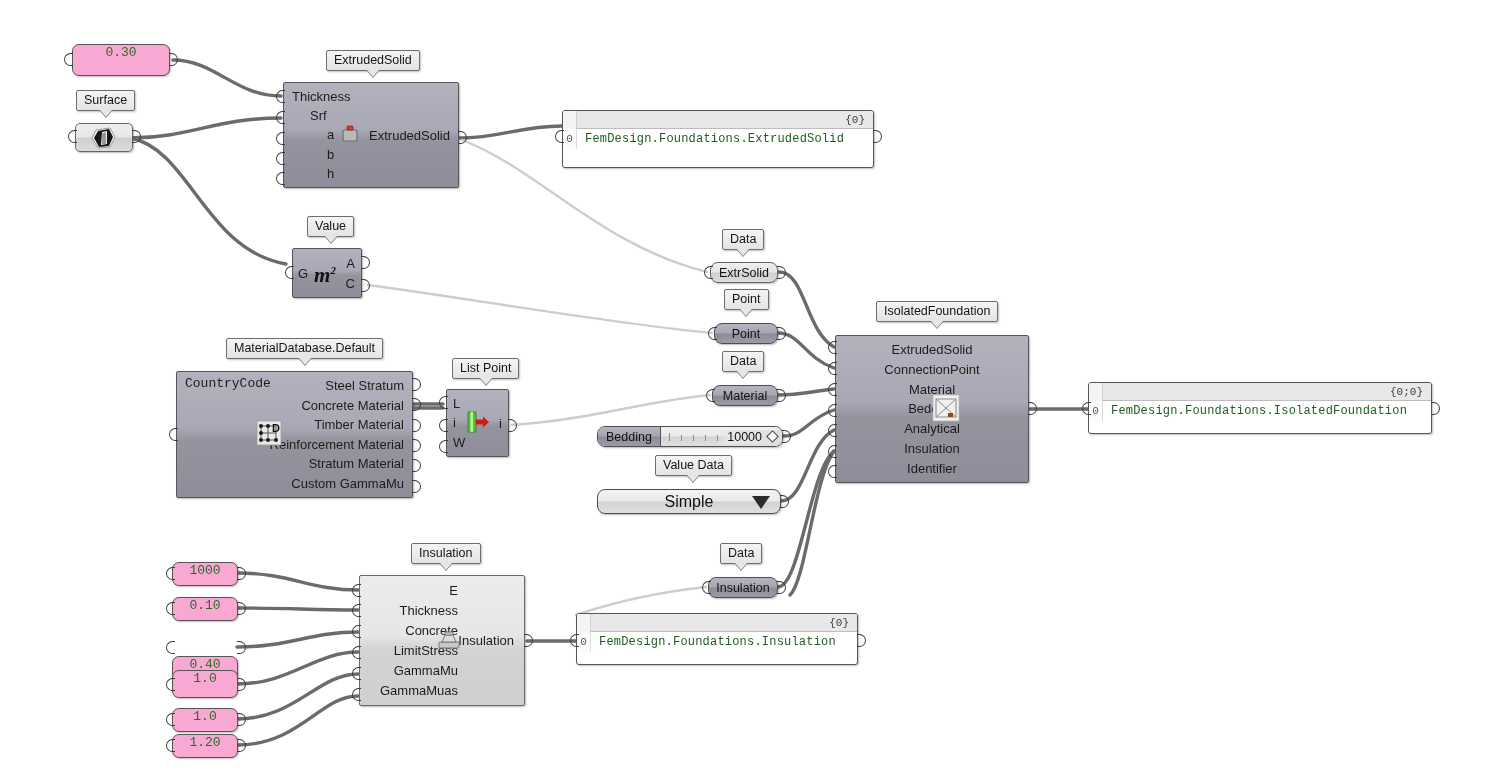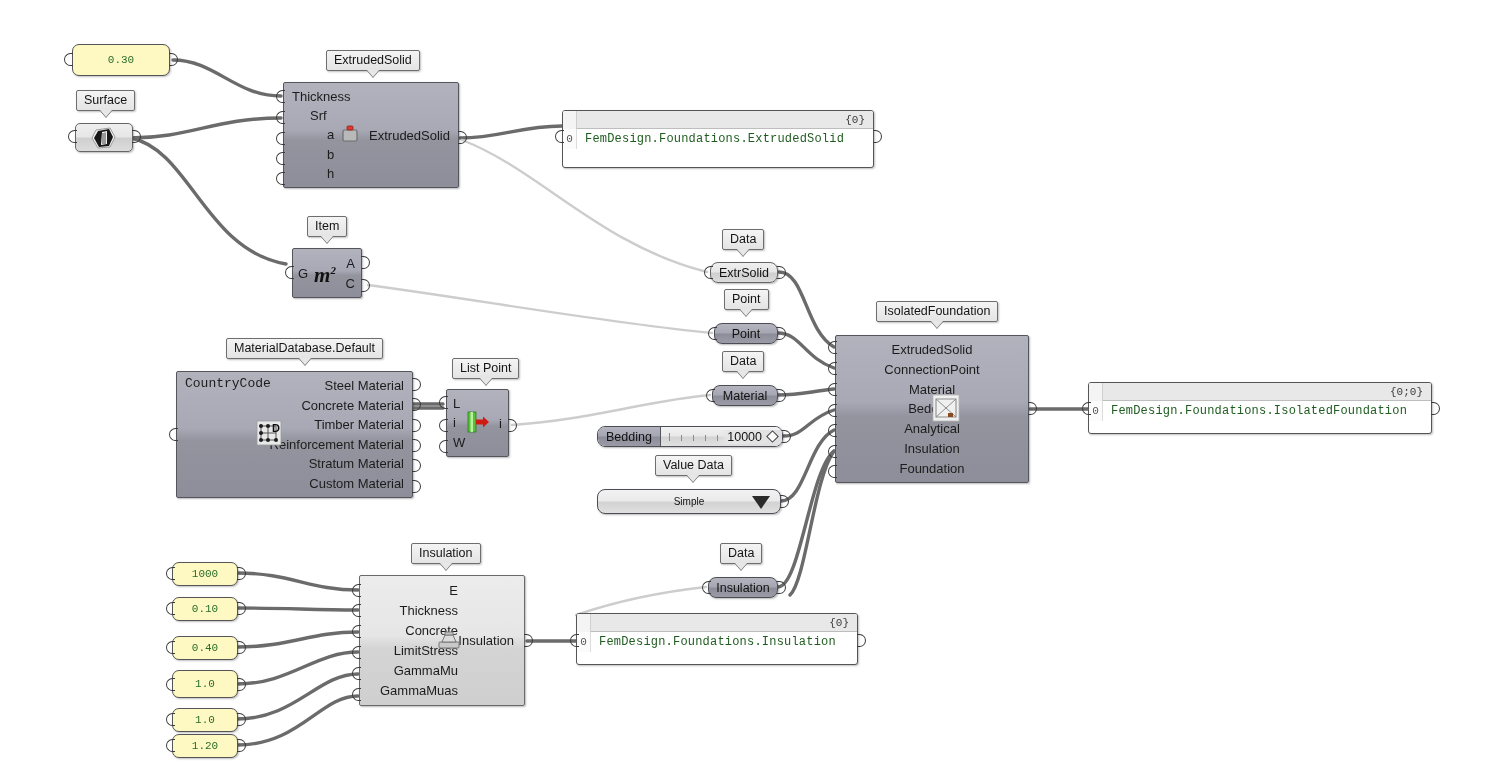--- a/index.html
+++ b/index.html
@@ -104,28 +104,28 @@
     width: 0; height: 0;
     border-left: 6px solid transparent;
     border-right: 6px solid transparent;
     border-top: 7px solid #e7e7e7;
     filter: drop-shadow(0 1px 0 #6e6e6e);
   }
 
   
   .numbox {
     position: absolute;
-    background: #fef9c3;
+    background: #f9a8d4;
     border: 1px solid #555;
     border-radius: 7px;
     display: flex;
-    align-items: center;
+    align-items: flex-start;
     justify-content: center;
     font-family: "Liberation Mono", monospace;
-    font-size: 11px;
+    font-size: 13px;
     color: #2a6b2a;
     box-shadow: 1px 1px 2px rgba(0,0,0,0.25);
   }
 
   
   .capsule {
     position: absolute;
     border: 1px solid #4d4d55;
     border-radius: 8px;
     display: flex;
@@ -196,21 +196,21 @@
     z-index: 3;
   }
 
   
   .vlist {
     position: absolute;
     border: 1px solid #4d4d55;
     border-radius: 8px;
     background: linear-gradient(to bottom,#f2f2f2 0%, #eaeaea 48%, #d2d2d2 52%, #e0e0e0 100%);
     display: flex; align-items: center; justify-content: center;
-    font-size: 10px; color: #111;
+    font-size: 16px; color: #111;
     box-shadow: 1px 1px 2px rgba(0,0,0,0.28);
   }
   .vlist .tri {
     position: absolute;
     right: 10px; top: 50%;
     margin-top: -6px;
     width: 0; height: 0;
     border-left: 9px solid transparent;
     border-right: 9px solid transparent;
     border-top: 13px solid #2b2b2b;
@@ -380,21 +380,21 @@
     </div>
     <div class="panel-row">
       <span class="idx">0</span>
       <span class="txt">FemDesign.Foundations.ExtrudedSolid</span>
     </div>
   </div>
   <div class="grip left" style="left:555px;top:130px;"></div>
   <div class="grip right" style="left:873px;top:130px;"></div>
 
   <div class="tag" style="left:307px;top:216px;">
-    <span>Item</span>
+    <span>Value</span>
   </div>
   <div class="node" style="left:292px;top:248px;width:70px;height:50px;">
     <div class="node-body">
       <div class="in-labels" style="left:5px;justify-content:center;">
         <span class="plabel">G</span>
       </div>
       <div class="out-labels" style="right:6px;">
         <span class="plabel rt">A</span>
         <span class="plabel rt">C</span>
       </div>
@@ -409,26 +409,26 @@
 
   <div class="tag" style="left:226px;top:338px;">
     <span>MaterialDatabase.Default</span>
   </div>
   <div class="node" style="left:176px;top:371px;width:237px;height:127px;">
     <div class="node-body">
       <div class="in-labels" style="justify-content:flex-start;font-family:Liberation Mono, monospace;">
         <span class="plabel">CountryCode</span>
       </div>
       <div class="out-labels">
-        <span class="plabel rt">Steel Material</span>
+        <span class="plabel rt">Steel Stratum</span>
         <span class="plabel rt">Concrete Material</span>
         <span class="plabel rt">Timber Material</span>
         <span class="plabel rt">Reinforcement Material</span>
         <span class="plabel rt">Stratum Material</span>
-        <span class="plabel rt">Custom Material</span>
+        <span class="plabel rt">Custom GammaMu</span>
       </div>
       <span class="node-icon" style="left:92px;top:63px;">
         <svg width="26" height="26" viewBox="0 0 26 26">
           <rect x="1" y="1" width="24" height="24" fill="#e8e8e8" stroke="#9b9b9b" stroke-width="0.8"></rect>
           <path d="M5,6 H20 M5,13 H20 M5,20 H20 M5,6 V20 M12,6 V20 M20,6 V20" stroke="#555" stroke-width="1"></path>
           <circle cx="5" cy="6" r="2" fill="#1c1c1c"></circle>
           <circle cx="12" cy="6" r="2" fill="#1c1c1c"></circle>
           <circle cx="5" cy="13" r="2" fill="#1c1c1c"></circle>
           <circle cx="5" cy="20" r="2" fill="#1c1c1c"></circle>
           <circle cx="12" cy="20" r="2" fill="#1c1c1c"></circle>
@@ -535,21 +535,21 @@
   </div>
   <div class="node" style="left:835px;top:335px;width:194px;height:148px;">
     <div class="node-body">
       <div class="in-labels" style="left:0;right:0;align-items:center;">
         <span class="plabel">ExtrudedSolid</span>
         <span class="plabel">ConnectionPoint</span>
         <span class="plabel">Material</span>
         <span class="plabel">Bedding</span>
         <span class="plabel">Analytical</span>
         <span class="plabel">Insulation</span>
-        <span class="plabel">Foundation</span>
+        <span class="plabel">Identifier</span>
       </div>
       <span class="node-icon" style="left:110px;top:74px;">
         <svg width="28" height="28" viewBox="0 0 28 28">
           <rect x="1" y="1" width="26" height="26" fill="#f0f0f0" stroke="#b5b5b5" stroke-width="0.8"></rect>
           <path d="M4,5 L24,5 L24,23 L4,23 Z" fill="none" stroke="#8d8d8d" stroke-width="1.1"></path>
           <path d="M4,5 L24,23 M24,5 L4,23" stroke="#8d8d8d" stroke-width="1"></path>
           <rect x="16" y="19" width="5" height="4" fill="#8a4a1e"></rect>
         </svg>
       </span>
     </div>
@@ -636,21 +636,21 @@
   </div>
   <div class="grip left" style="left:166px;top:567px;"></div>
   <div class="grip right" style="left:237px;top:567px;"></div>
 
   <div class="numbox" style="left:172px;top:597px;width:66px;height:24px;">
     <span>0.10</span>
   </div>
   <div class="grip left" style="left:166px;top:602px;"></div>
   <div class="grip right" style="left:237px;top:602px;"></div>
 
-  <div class="numbox" style="left:172px;top:636px;width:66px;height:24px;">
+  <div class="numbox" style="left:172px;top:656px;width:66px;height:24px;">
     <span>0.40</span>
   </div>
   <div class="grip left" style="left:166px;top:641px;"></div>
   <div class="grip right" style="left:237px;top:641px;"></div>
 
   <div class="numbox" style="left:172px;top:670px;width:66px;height:28px;">
     <span>1.0</span>
   </div>
   <div class="grip left" style="left:166px;top:678px;"></div>
   <div class="grip right" style="left:237px;top:678px;"></div>

